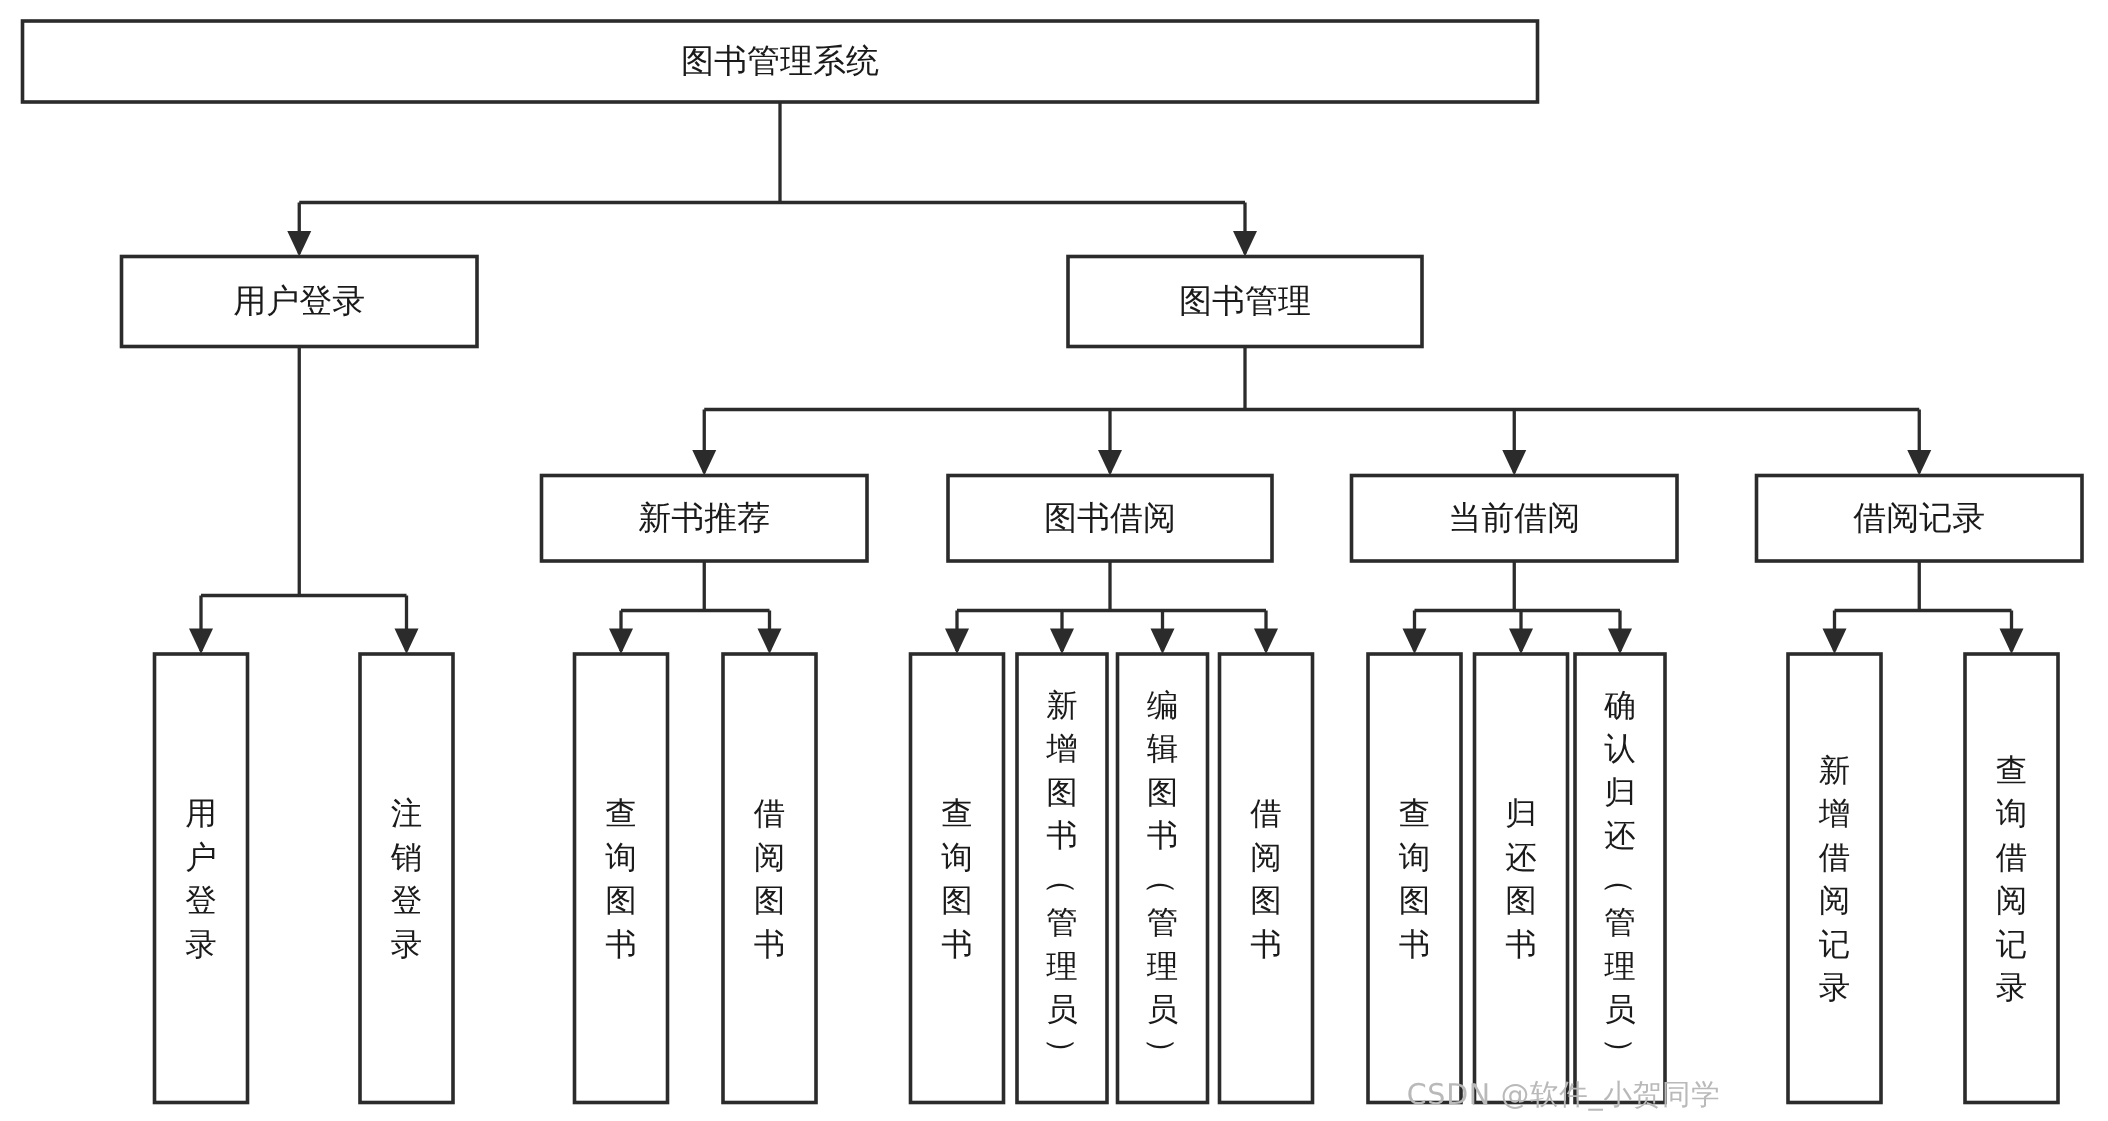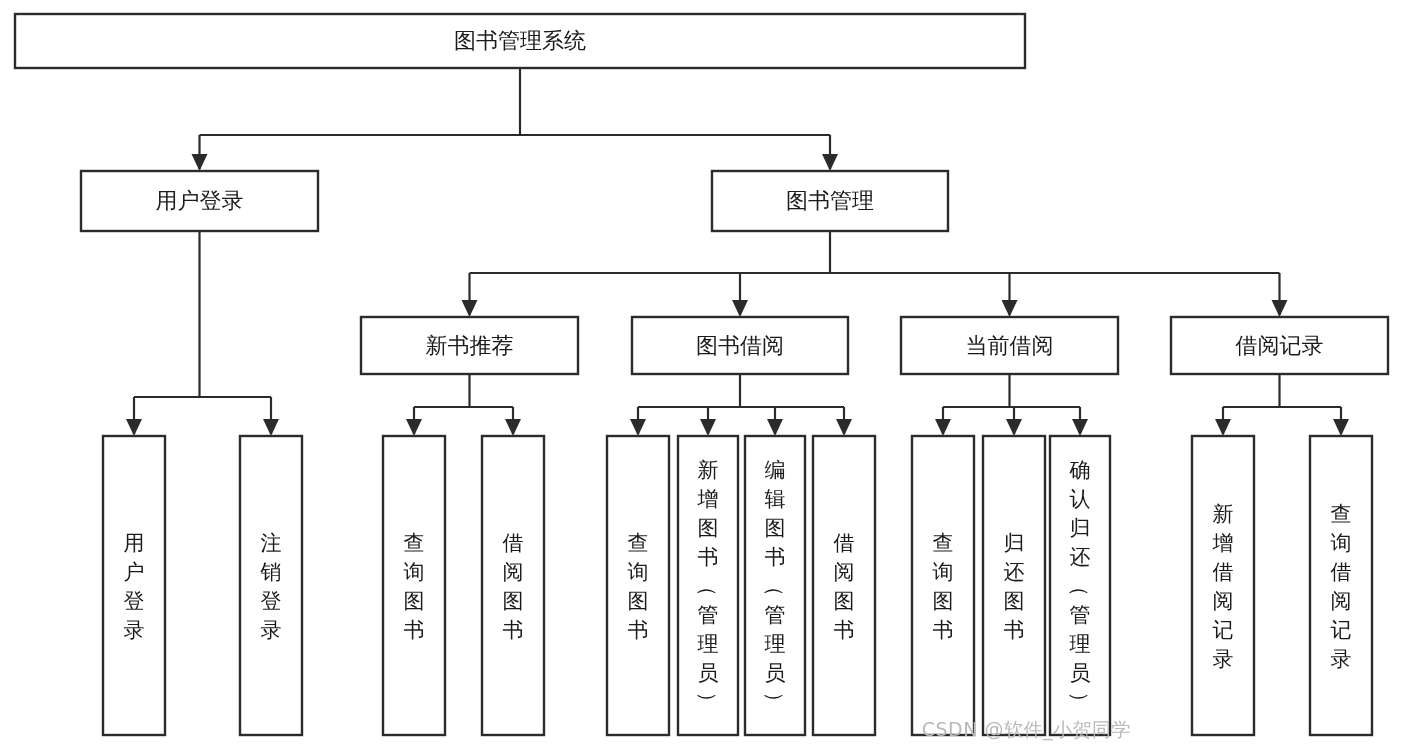--- a/index.html
+++ b/index.html
@@ -51,21 +51,21 @@
     dominant-baseline: middle;
   }
   .node-label-v {
     font-family: "DejaVu Sans", "Liberation Sans", sans-serif;
     font-size: 21px;
     fill: #1a1a1a;
     text-anchor: middle;
   }
   .watermark-text {
     position: absolute;
-    right: 16px;
+    right: 0;
     bottom: 4px;
     font-family: "DejaVu Sans", "Liberation Sans", sans-serif;
     font-size: 19px;
     color: #b9b9b9;
     white-space: nowrap;
     letter-spacing: 0.5px;
     pointer-events: none;
   }
 </style>
 </head>

